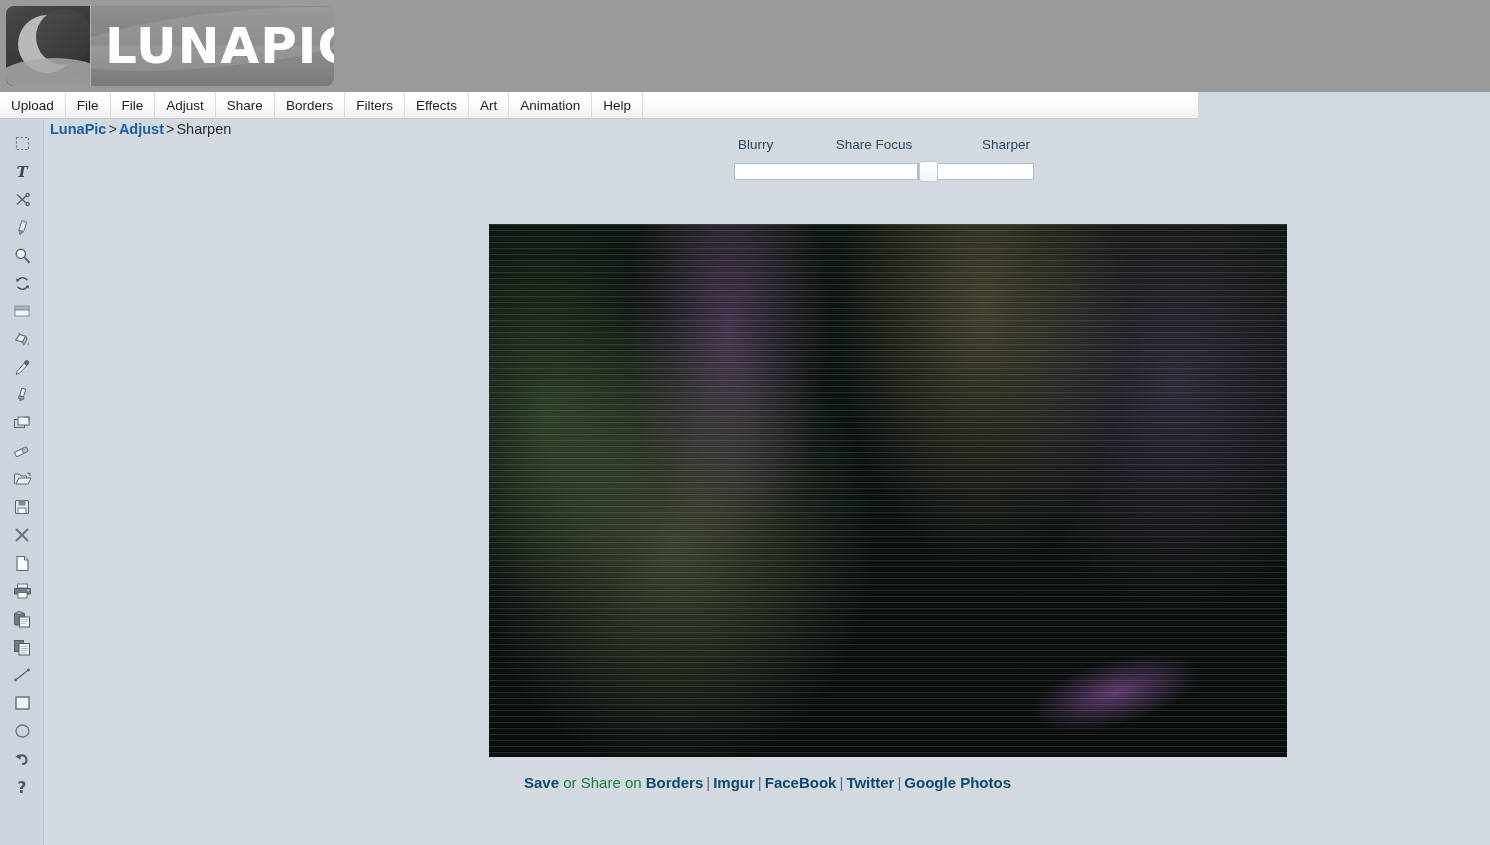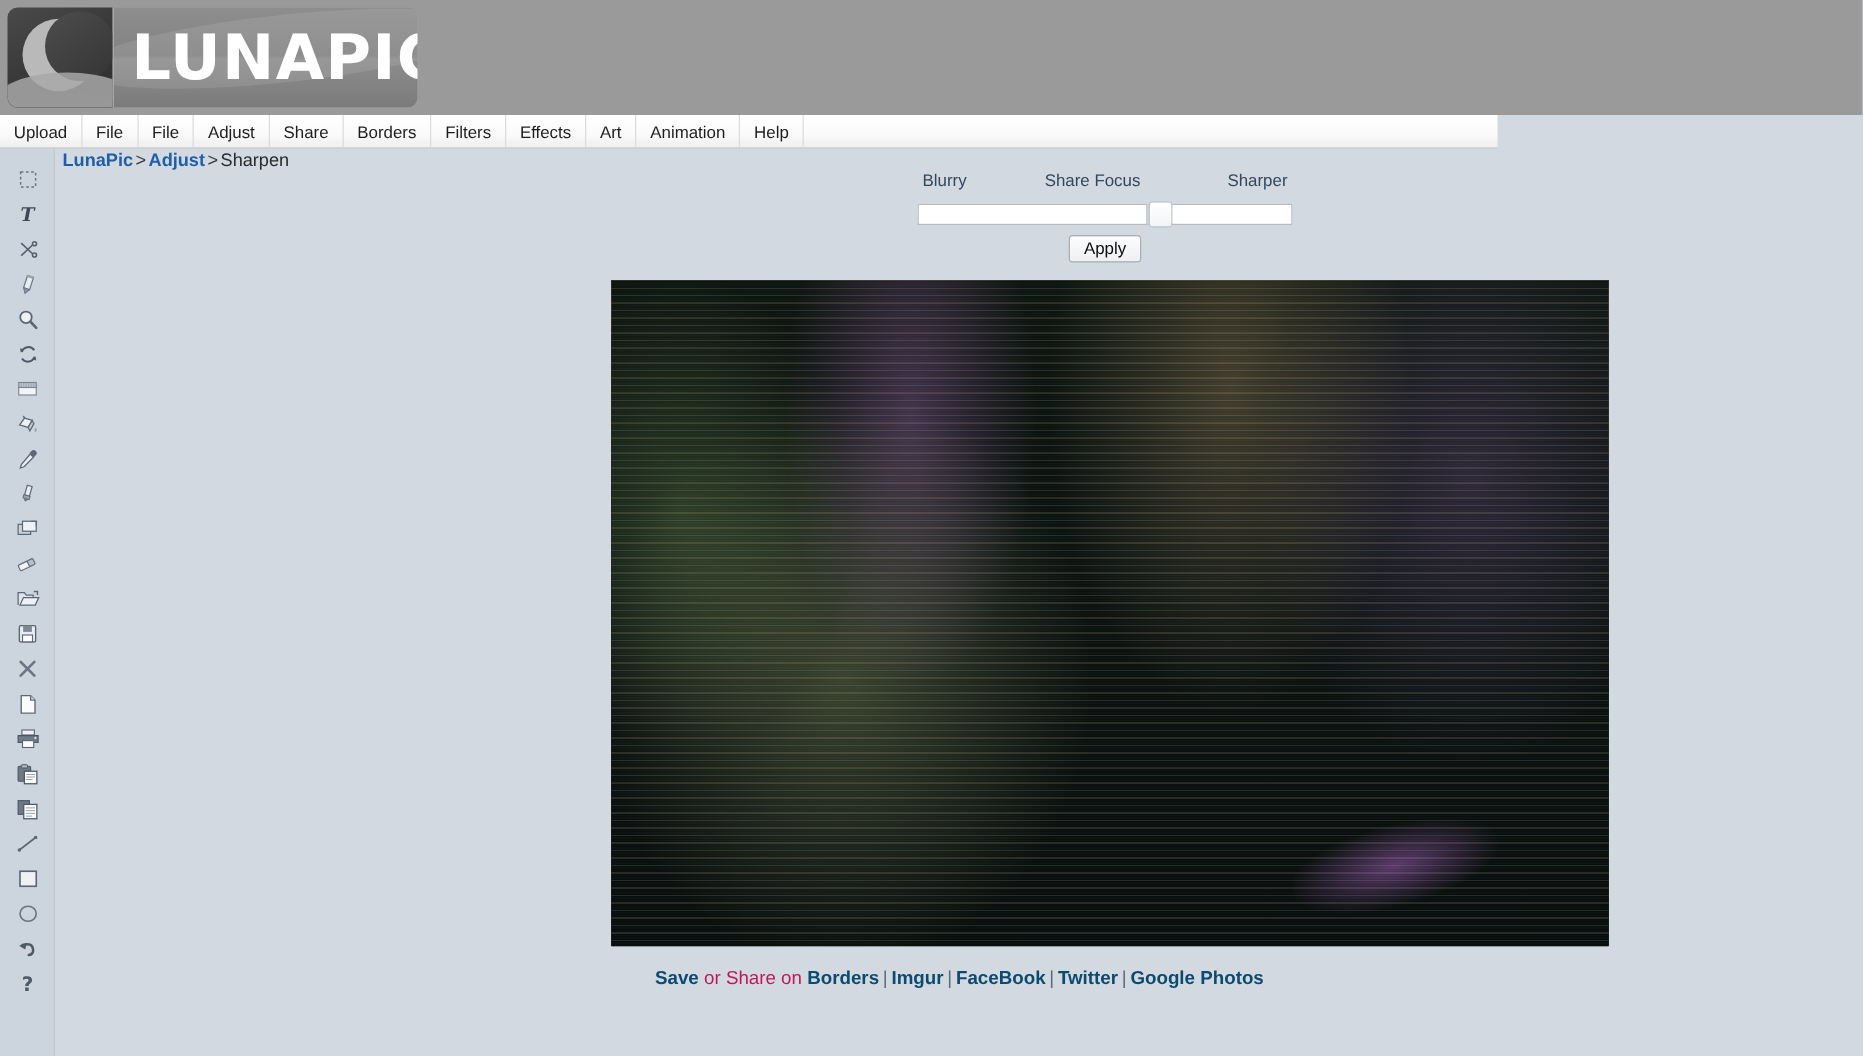--- a/index.html
+++ b/index.html
@@ -254,21 +254,21 @@
 
   
   .share-row {
     position: absolute; left: 0; top: 655px;
     width: 1445px;
     text-align: center;
     font-size: 15px; font-weight: 700;
     color: #2b2b2b;
   }
   .share-row a { color: #0c4a6e; text-decoration: none; }
-  .share-row .plain { color: #be185d; font-weight: 400; }
+  .share-row .plain { color: #15803d; font-weight: 400; }
   .share-row .pipe { color: #5a6b7c; font-weight: 400; margin: 0 3px; }
 </style>
 </head>
 <body>
 
 <div class="header">
   <div class="logo-wrap">
     <div class="logo-mark">
       <div class="moon-outer"></div>
       <div class="moon-inner"></div>
@@ -525,23 +525,20 @@
     <div class="slider-labels">
       <span class="lbl-blurry">Blurry</span>
       <span class="lbl-focus">Share Focus</span>
       <span class="lbl-sharper">Sharper</span>
     </div>
     <div class="slider-track">
       <div class="track-left"></div>
       <div class="track-right"></div>
       <div class="slider-thumb"></div>
     </div>
-    <div class="apply-row">
-      <button class="apply-btn">Apply</button>
-    </div>
   </div>
 
   <div class="photo">
     <div class="layer sky"></div>
     <div class="layer clouds"></div>
     <div class="layer skyline"></div>
     <div class="layer city-glow"></div>
     <div class="layer lightstrip"></div>
     <div class="layer river"></div>
     <div class="layer river-ref"></div>

